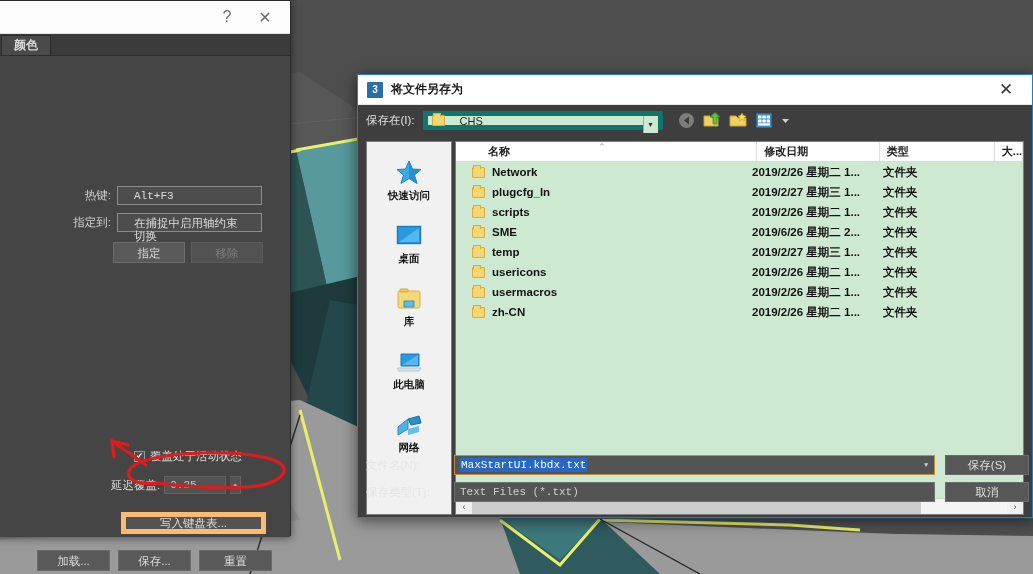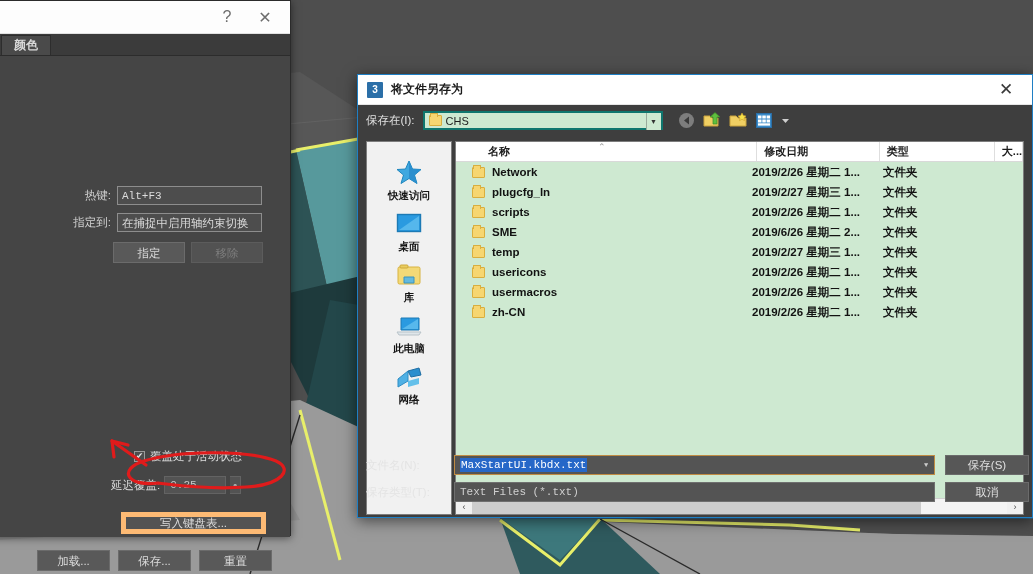--- a/index.html
+++ b/index.html
@@ -38,21 +38,21 @@
     padding:3px 12px 4px 12px; border:1px solid #2d2d2d; border-bottom:none;
     line-height:1;
   }
   #hk-body { position:relative; height:481px; background:#454545; }
 
   .hk-row { position:absolute; display:flex; align-items:center; }
   .hk-label { color:#d2d2d2; font-size:11.5px; text-align:right; }
   .hk-field {
     background:#4d4d4d; border:1px solid #8d8d8d; color:#dcdcdc;
     font-family:"Liberation Mono","DejaVu Sans Mono",monospace;
-    font-size:11px; padding:3px 4px; height:19px; line-height:13px;
+    font-size:11px; padding:3px 16px; height:19px; line-height:13px;
   }
   .hk-field.cjk { font-family:"Liberation Sans",sans-serif; font-size:11.5px; }
   .hk-btn {
     background:#595959; border:1px solid #6b6b6b; color:#dcdcdc;
     font-size:11.5px; text-align:center; padding:3px 0; height:21px; line-height:14px;
   }
   .hk-btn.disabled { color:#7e7e7e; background:#525252; border-color:#5c5c5c; }
 
   #hk-assign  { position:absolute; left:120px; top:186px; width:72px; }
   #hk-remove  { position:absolute; left:198px; top:186px; width:72px; }
@@ -102,22 +102,22 @@
     display:flex; align-items:center; justify-content:center; margin-right:8px;
     border-radius:1px; font-family:"Liberation Sans",sans-serif;
   }
   #sa-title { font-size:12px; color:#1b1b1b; font-weight:bold; flex:1; }
   #sa-close { width:44px; height:28px; display:flex; align-items:center; justify-content:center;
               color:#3a3a3a; font-size:17px; }
 
   #sa-toprow { height:31px; display:flex; align-items:center; padding:0 8px; gap:8px; }
   #sa-lookin-label { color:#e2e2e2; font-size:11.5px; white-space:nowrap; }
   #sa-combo {
-    width:240px; height:19px; background:#cee9d1; border:2px solid #0f766e;
-    display:flex; align-items:center; padding-left:4px; gap:4px; position:relative;
+    width:240px; height:19px; background:#cee9d1; border:5px solid #0f766e;
+    display:flex; align-items:center; padding-left:4px; gap:15px; position:relative;
   }
   #sa-combo-text { font-size:11px; color:#1e1e1e; }
   #sa-combo-arrow {
     position:absolute; right:0; top:0; width:15px; height:17px; background:#cee9d1;
     display:flex; align-items:center; justify-content:center; font-size:7px; color:#333;
     border-left:1px solid #9aab9c;
   }
   .folder-ico {
     width:13px; height:11px; background:#f6d671; border:1px solid #d9ae3e; border-radius:1px;
     position:relative; flex:none;
@@ -125,21 +125,21 @@
   .folder-ico::before {
     content:""; position:absolute; left:0; top:-3px; width:6px; height:3px;
     background:#f6d671; border:1px solid #d9ae3e; border-bottom:none; border-radius:1px 1px 0 0;
   }
   #sa-tools { display:flex; align-items:center; gap:7px; margin-left:6px; }
   .tool-ico { width:19px; height:18px; display:flex; align-items:center; justify-content:center; }
 
   #sa-main { position:absolute; left:8px; top:66px; right:8px; height:374px; display:flex; }
   #sa-places {
     width:86px; background:#f1f1f1; border:1px solid #7d7d7d;
-    display:flex; flex-direction:column; align-items:center; padding-top:14px; gap:1px;
+    display:flex; flex-direction:column; align-items:center; padding-top:14px; gap:13px;
   }
   .place { width:100%; display:flex; flex-direction:column; align-items:center; gap:2px; padding:3px 0; }
   .place-label { font-size:10.5px; color:#151515; font-weight:bold; }
   .place-ico { width:30px; height:28px; display:flex; align-items:center; justify-content:center; }
 
   #sa-listwrap {
     flex:1; margin-left:3px; background:#cee9d1; border:1px solid #7d7d7d;
     display:flex; flex-direction:column; position:relative; overflow:hidden;
   }
   #sa-header { height:20px; background:#ffffff; display:flex; position:relative; flex:none;

